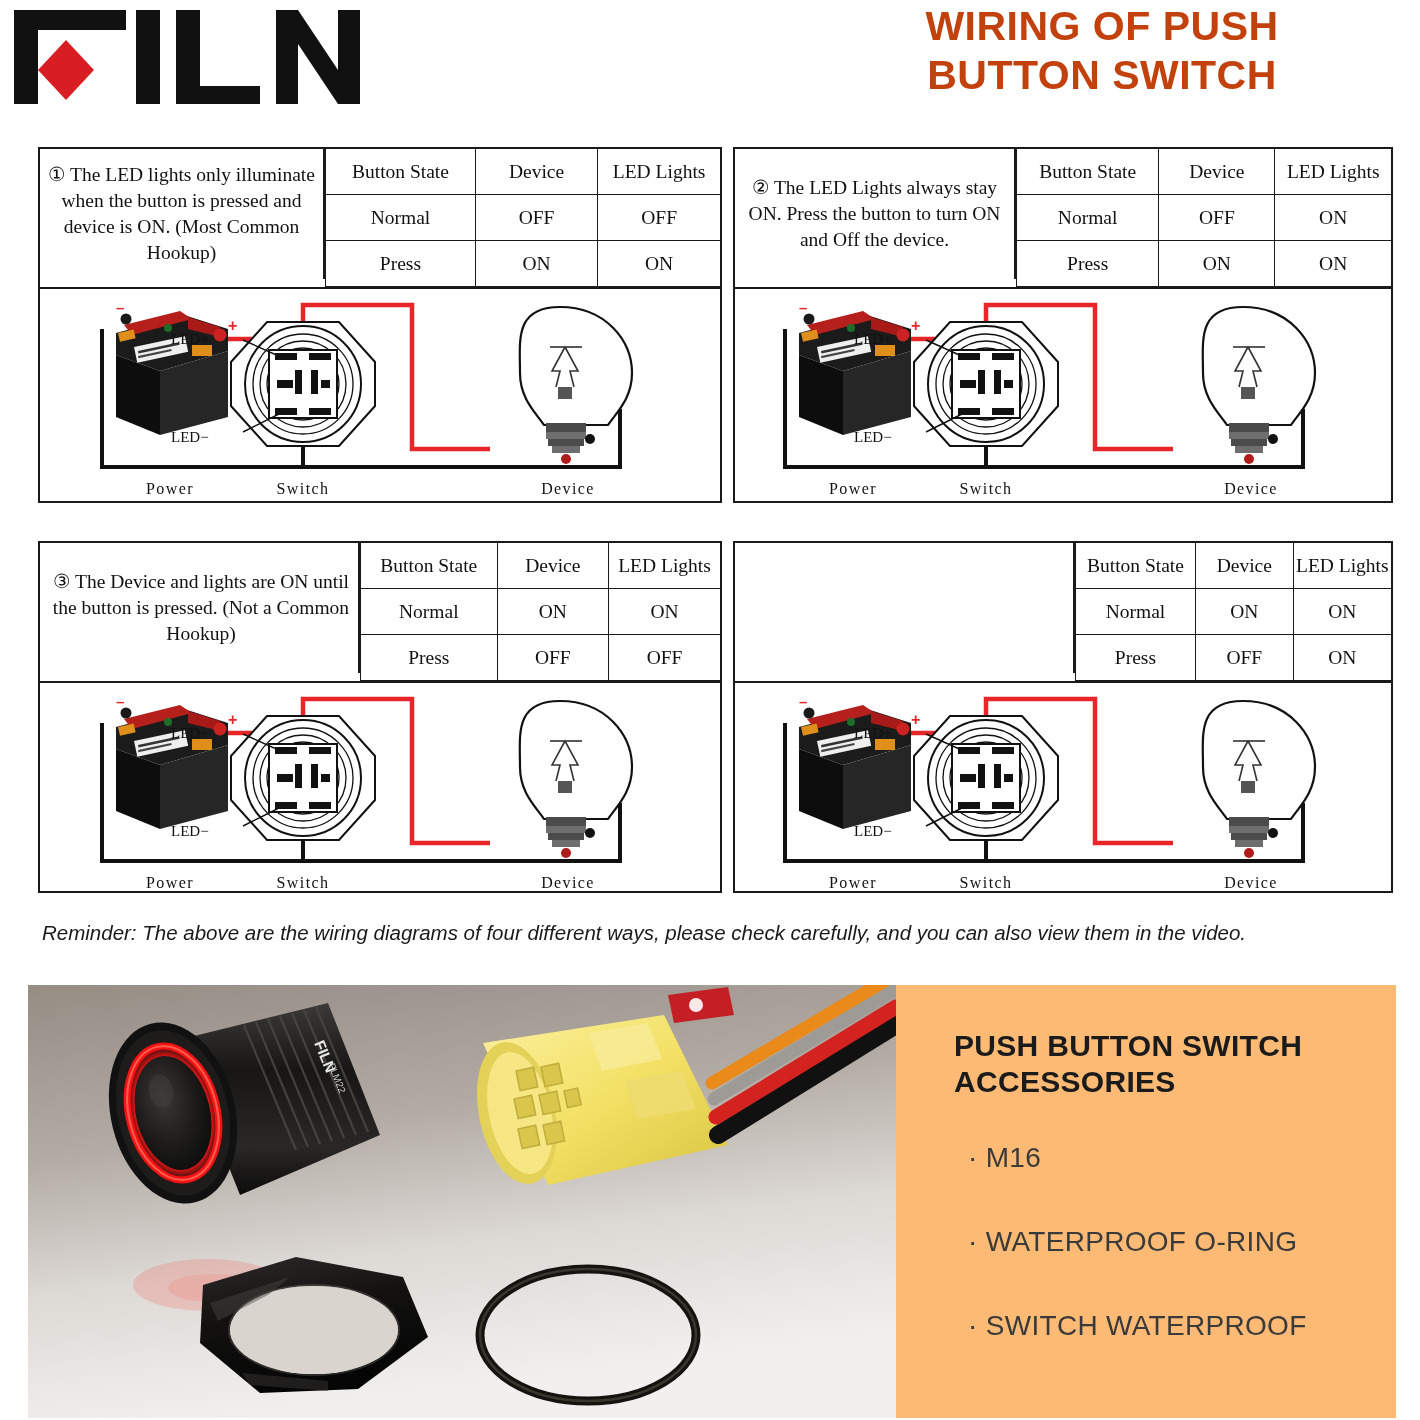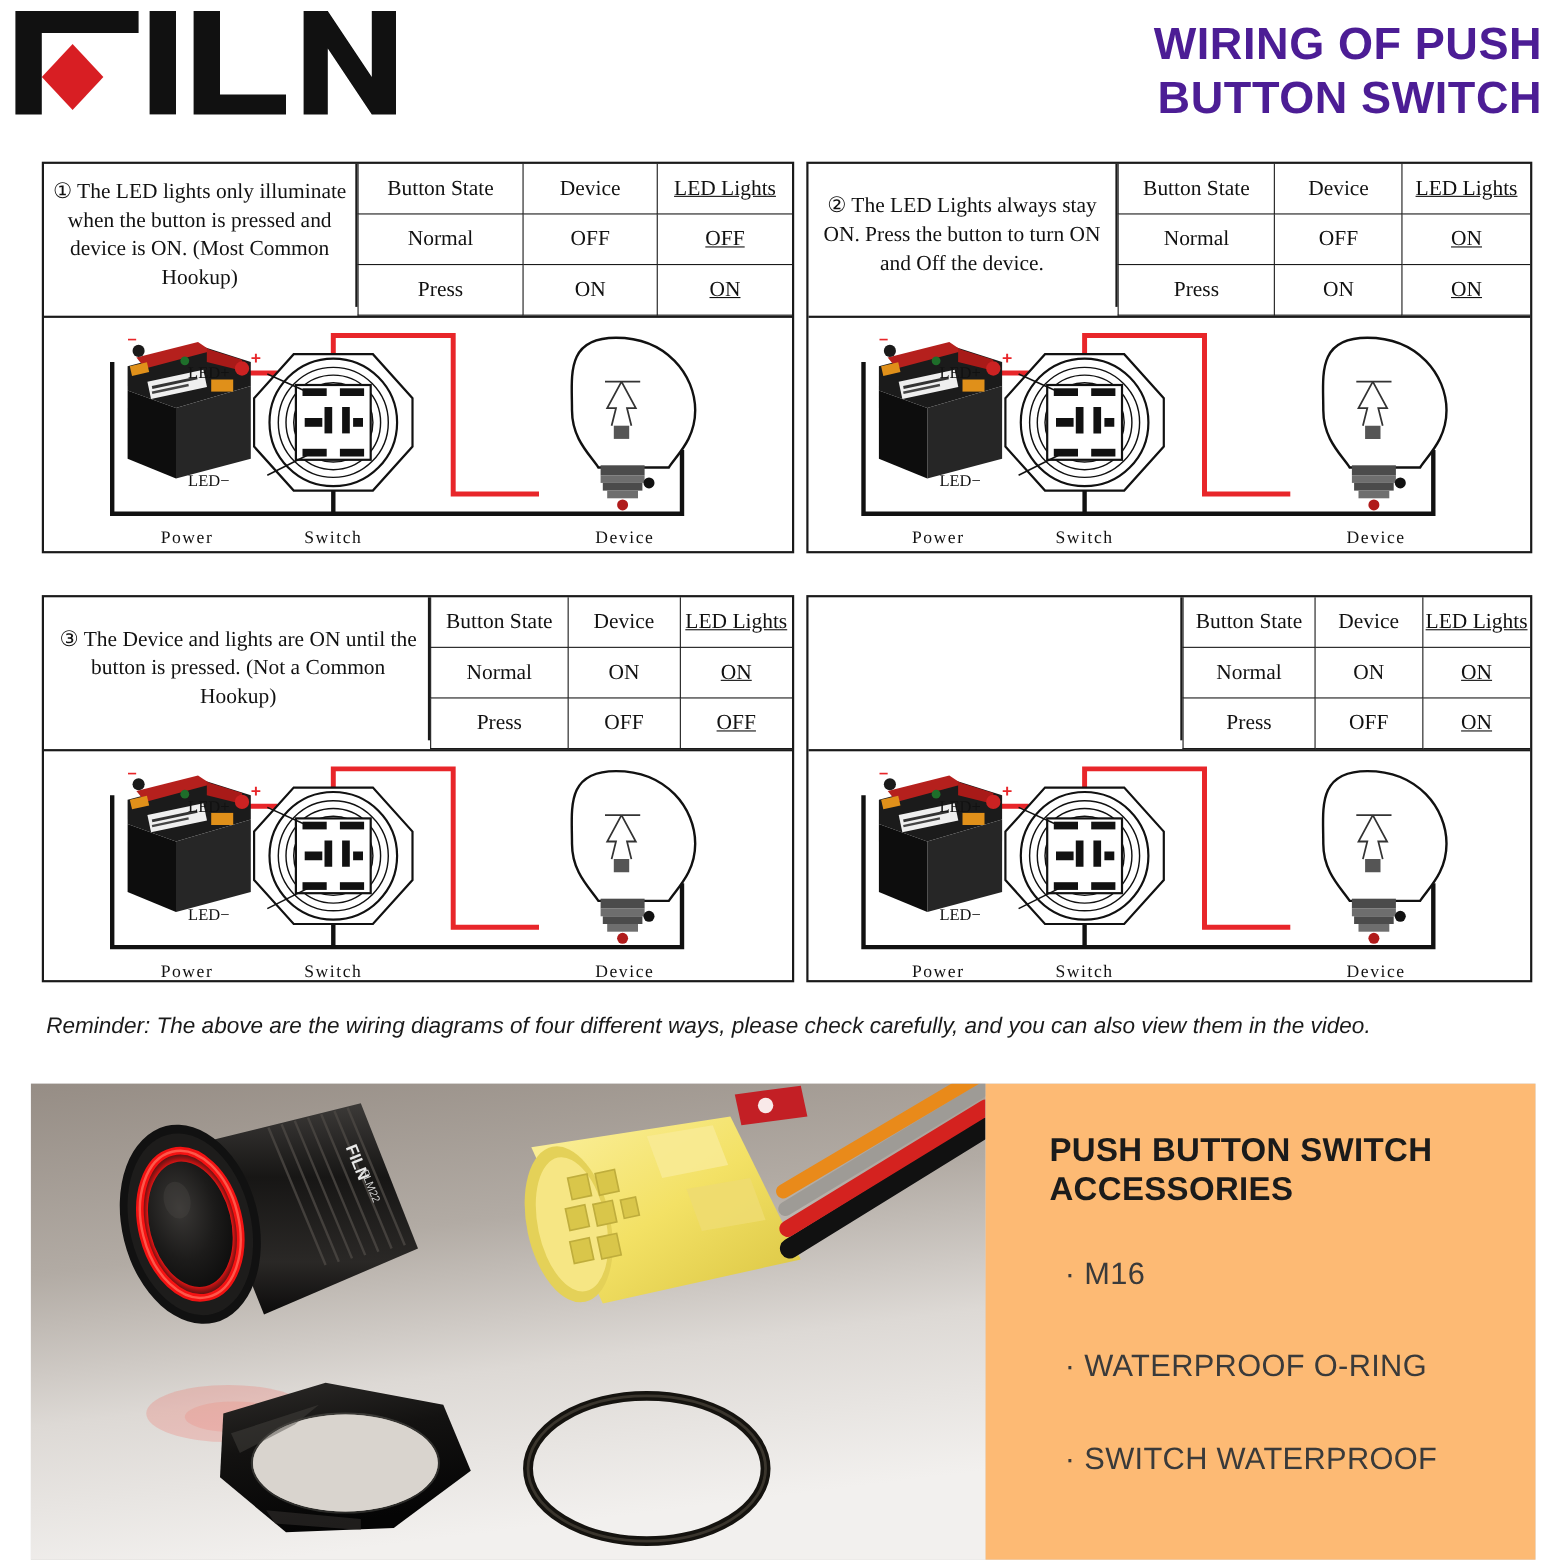--- a/index.html
+++ b/index.html
@@ -1,46 +1,46 @@
 <!DOCTYPE html>
 <html><head>
 <meta charset="utf-8">
 <style>
   html,body{margin:0;padding:0;background:#fff;}
   body{width:1420px;height:1420px;position:relative;font-family:"Liberation Sans",sans-serif;overflow:hidden;}
 
   
   #header{position:absolute;left:0;top:0;width:1420px;height:125px;}
   #logo{position:absolute;left:8px;top:4px;width:400px;height:105px;}
-  #title{position:absolute;right:18px;top:16px;width:600px;text-align:right;
-         font-weight:bold;font-size:41px;line-height:49px;letter-spacing:.5px;color:#4c1d95;
+  #title{position:absolute;right:18px;top:2px;width:600px;text-align:center;
+         font-weight:bold;font-size:41px;line-height:49px;letter-spacing:.5px;color:#c2410c;
          font-family:"Liberation Sans",sans-serif;}
   #title .ln{display:block;white-space:nowrap;}
 
   
   .panel{position:absolute;border:2px solid #1a1a1a;background:#fff;box-sizing:border-box;}
   #p1{left:38px;top:147px;width:684px;height:356px;}
   #p2{left:733px;top:147px;width:660px;height:356px;}
   #p3{left:38px;top:541px;width:684px;height:352px;}
   #p4{left:733px;top:541px;width:660px;height:352px;}
 
   .toprow{display:flex;width:100%;box-sizing:border-box;border-bottom:2px solid #1a1a1a;}
   .desc{box-sizing:border-box;display:flex;align-items:center;justify-content:center;
         text-align:center;font-family:"Liberation Serif",serif;font-size:19.5px;line-height:26px;
         color:#111;padding:4px 8px;border-right:2px solid #1a1a1a;}
   #p1 .desc{width:285px;height:130px;}
   #p2 .desc{width:281px;height:130px;}
-  #p3 .desc{width:351px;height:130px;padding-left:12px;}
+  #p3 .desc{width:320px;height:130px;padding-left:12px;}
   #p4 .desc{width:340px;height:130px;}
 
   table.tbl{border-collapse:collapse;flex:1;height:130px;table-layout:fixed;}
   table.tbl td{border:1px solid #1a1a1a;text-align:center;vertical-align:middle;
        font-family:"Liberation Serif",serif;font-size:19.5px;color:#111;height:43px;}
   table.tbl tr:first-child td{border-top:none;}
-  table.tbl td:last-child{border-right:none;text-decoration:underline;}
+  table.tbl td:last-child{border-right:none;}
   table.tbl td.c0{width:38%;}
   table.tbl td.c1{width:31%;}
   table.tbl td.c2{width:31%;}
 
   .diagwrap{position:relative;width:100%;height:222px;overflow:hidden;}
 
   
   #reminder{position:absolute;left:42px;top:921px;width:1360px;
             font-size:20.5px;color:#1a1a1a;font-family:"Liberation Sans",sans-serif;
             white-space:nowrap;font-style:italic;}

